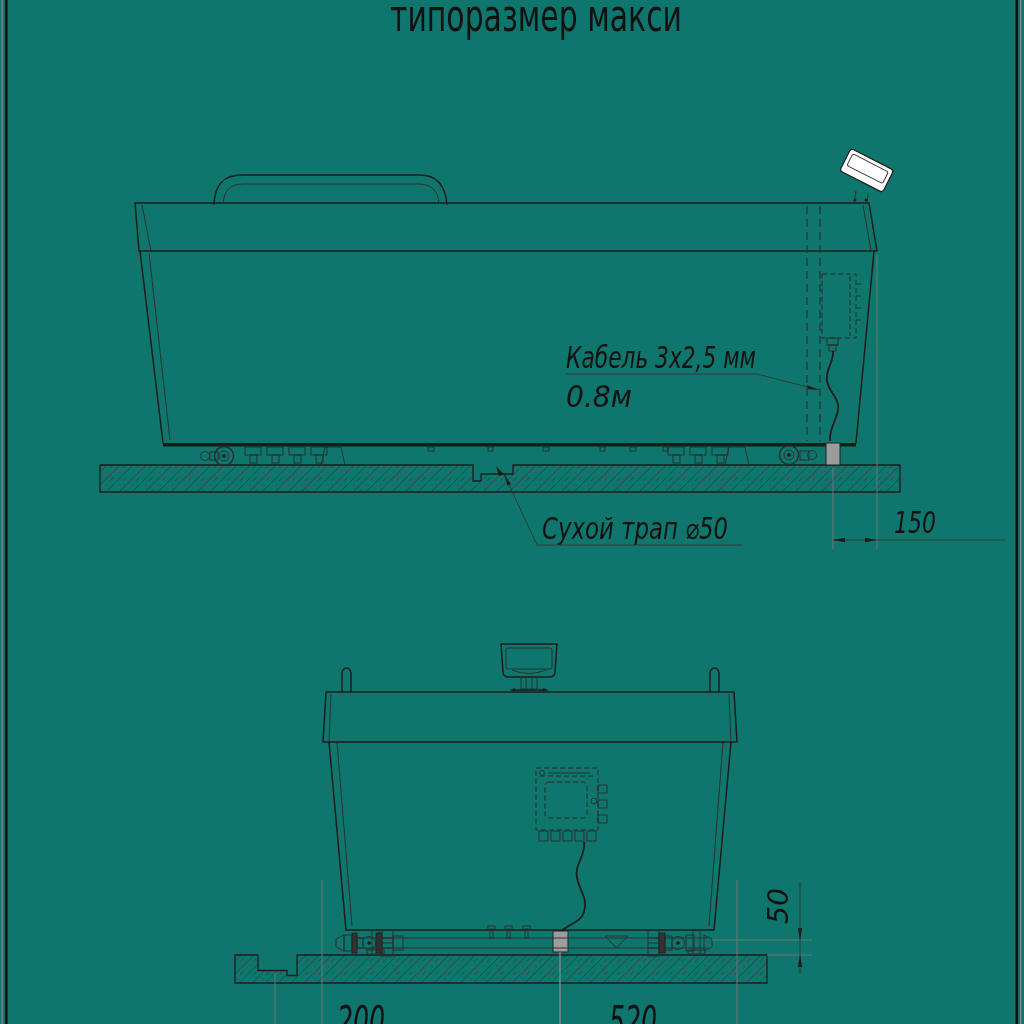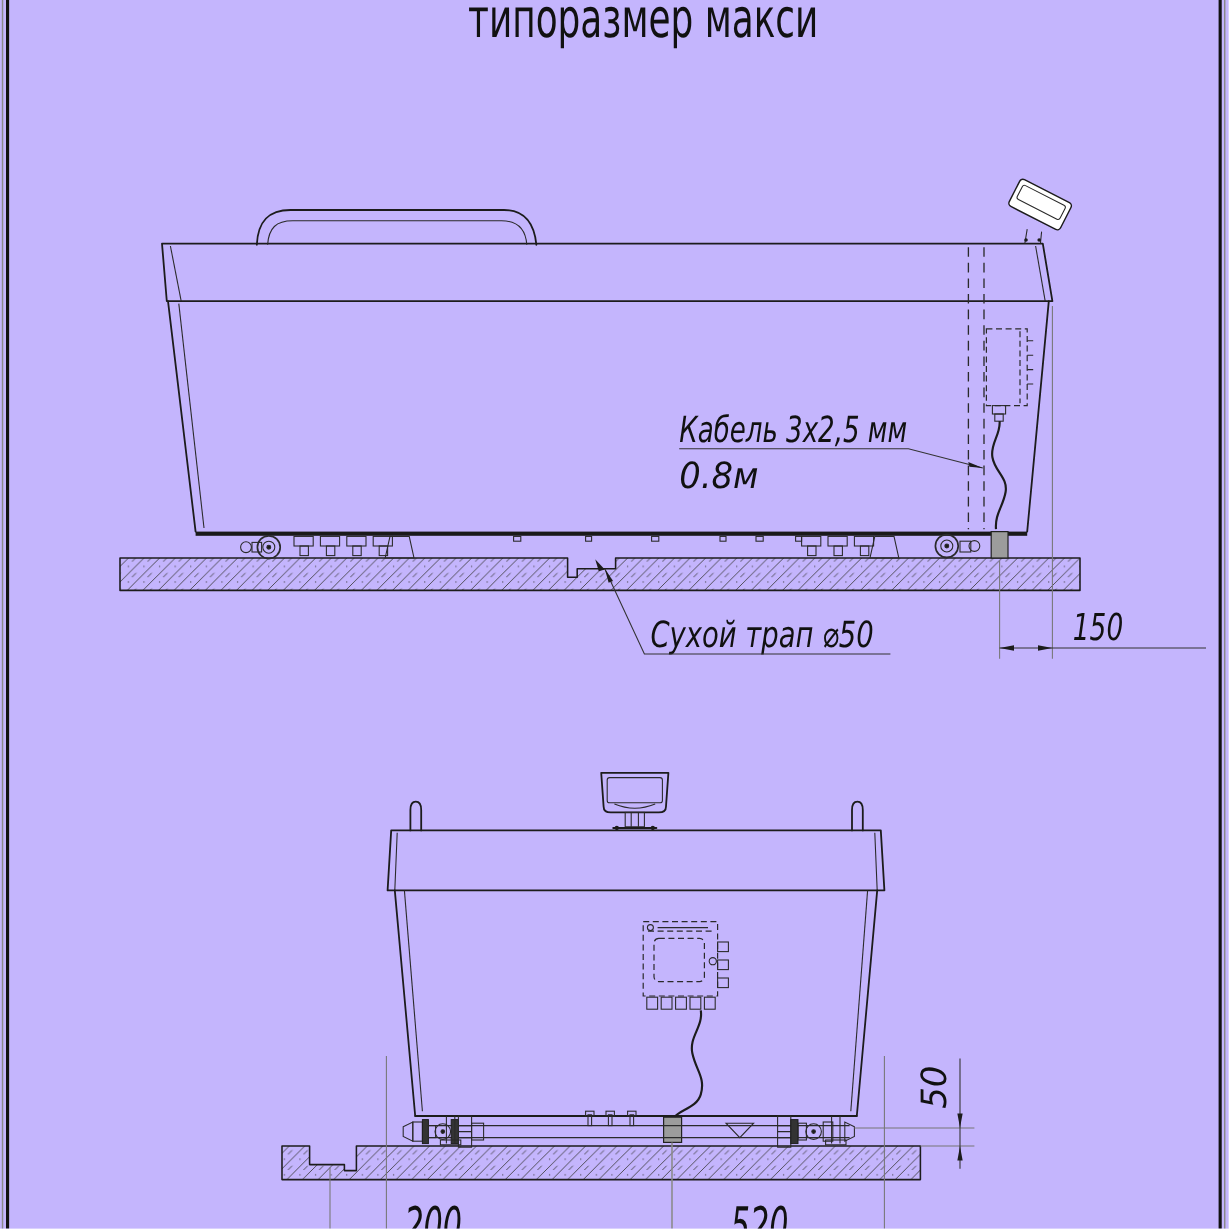--- a/index.html
+++ b/index.html
@@ -1,16 +1,16 @@
 <!DOCTYPE html>
 <html><head>
 <meta charset="utf-8">
 <style>
   html,body{margin:0;padding:0;background:#ffffff;}
-  #page{position:relative;width:1024px;height:1024px;background:#c4b5fd;overflow:hidden;
+  #page{position:relative;width:1024px;height:1024px;background:#0f766e;overflow:hidden;
         font-family:"DejaVu Sans", sans-serif;}
   svg{position:absolute;left:0;top:0;}
   .outline{stroke:#1c1c1c;stroke-width:1.5;fill:none;stroke-linejoin:round;stroke-linecap:round;}
   .thin{stroke:#2a2a2a;stroke-width:0.9;fill:none;}
   .dash{stroke:#2a2a2a;stroke-width:1.1;fill:none;stroke-dasharray:8 5;}
   .dash2{stroke:#2a2a2a;stroke-width:1;fill:none;stroke-dasharray:5 3;}
   .ext{stroke:#777;stroke-width:0.9;fill:none;}
   .dim{stroke:#333;stroke-width:0.9;fill:none;}
   .arrow{fill:#1c1c1c;stroke:none;}
   .darkfill{fill:#333;stroke:#1c1c1c;stroke-width:0.8;}

